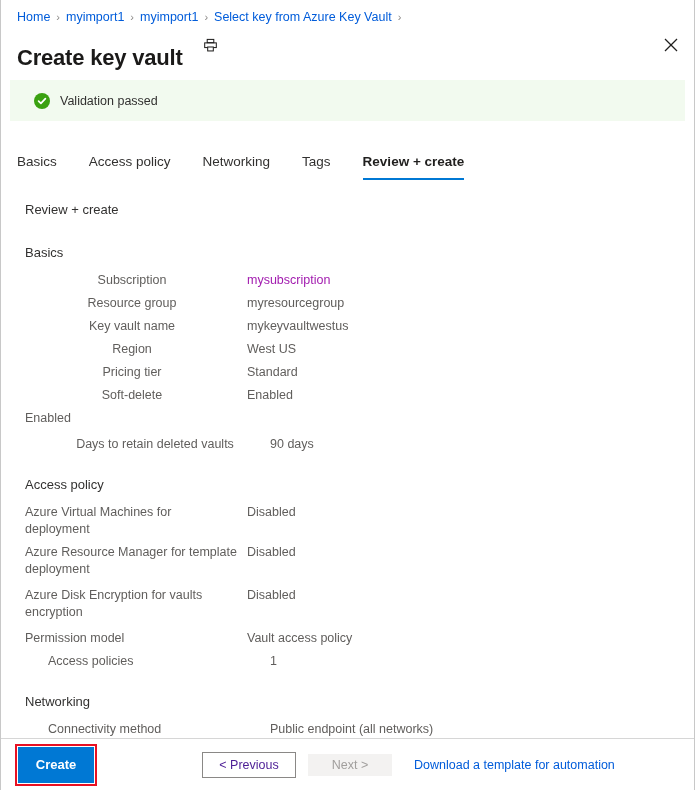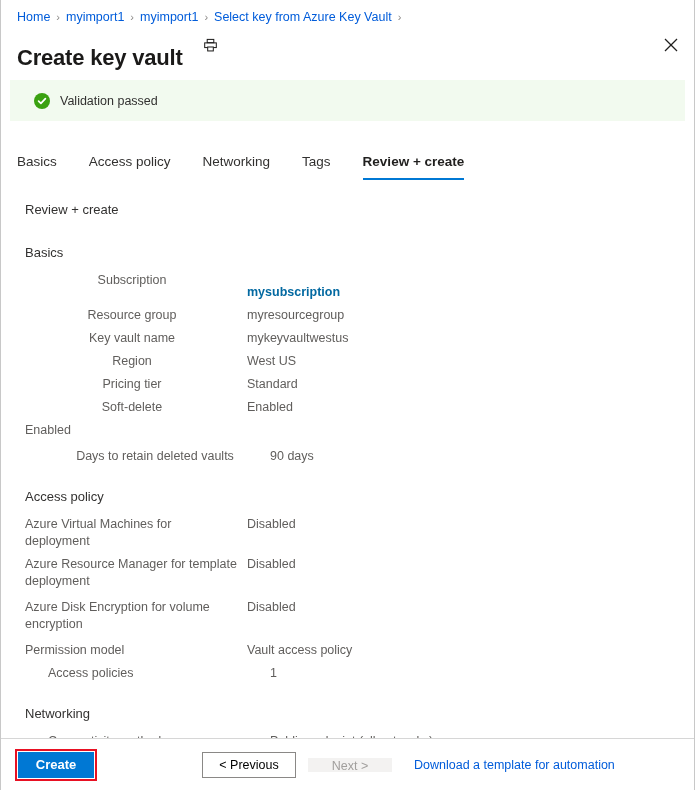--- a/index.html
+++ b/index.html
@@ -188,23 +188,22 @@
     color: #605e5c;
     line-height: 17px;
     flex: 1 1 auto;
   }
   
   .cols-basics .label { width: 222px; text-align: center; }
   .cols-access .label { width: 222px; }
   .cols-net   .label { width: 222px; }
 
   .value.strong {
-    color: #0369a1;
-    font-weight: 700;
-    margin-top: 12px;
+    color: #a21caf;
+    font-weight: 400;
   }
   .row.tall { margin-bottom: 9px; }
 
   
   .footer {
     position: absolute;
     left: 0;
     right: 0;
     bottom: 0;
     height: 52px;
@@ -221,49 +220,49 @@
     display: inline-block;
     line-height: 0;
   }
   .btn-create {
     background: #0078d4;
     color: #ffffff;
     border: none;
     font-family: inherit;
     font-size: 13px;
     font-weight: 600;
-    height: 26px;
+    height: 36px;
     min-width: 76px;
     padding: 0 14px;
     cursor: pointer;
     line-height: 26px;
   }
   .nav-group {
     display: flex;
     align-items: center;
     margin-left: 105px;
   }
   .btn-prev {
     background: #ffffff;
     border: 1px solid #8a8886;
-    color: #000000;
+    color: #4c1d95;
     font-family: inherit;
     font-size: 12.5px;
     height: 26px;
     min-width: 94px;
     padding: 0 10px;
     cursor: pointer;
   }
   .btn-next {
     background: #f3f2f1;
     border: 1px solid #f3f2f1;
     color: #a19f9d;
     font-family: inherit;
     font-size: 12.5px;
-    height: 14px;
+    height: 22px;
     min-width: 84px;
     padding: 0 10px;
     margin-left: 12px;
     cursor: default;
   }
   .download-link {
     margin-left: 22px;
     font-size: 12.5px;
     color: #015cda;
     text-decoration: none;
@@ -365,21 +364,21 @@
           <div class="rows cols-access">
             <div class="row">
               <div class="label">Azure Virtual Machines for deployment</div>
               <div class="value">Disabled</div>
             </div>
             <div class="row tall">
               <div class="label">Azure Resource Manager for template deployment</div>
               <div class="value">Disabled</div>
             </div>
             <div class="row tall">
-              <div class="label">Azure Disk Encryption for volume encryption</div>
+              <div class="label">Azure Disk Encryption for vaults encryption</div>
               <div class="value">Disabled</div>
             </div>
             <div class="row">
               <div class="label">Permission model</div>
               <div class="value">Vault access policy</div>
             </div>
             <div class="row">
               <div class="label">Access policies</div>
               <div class="value">1</div>
             </div>

